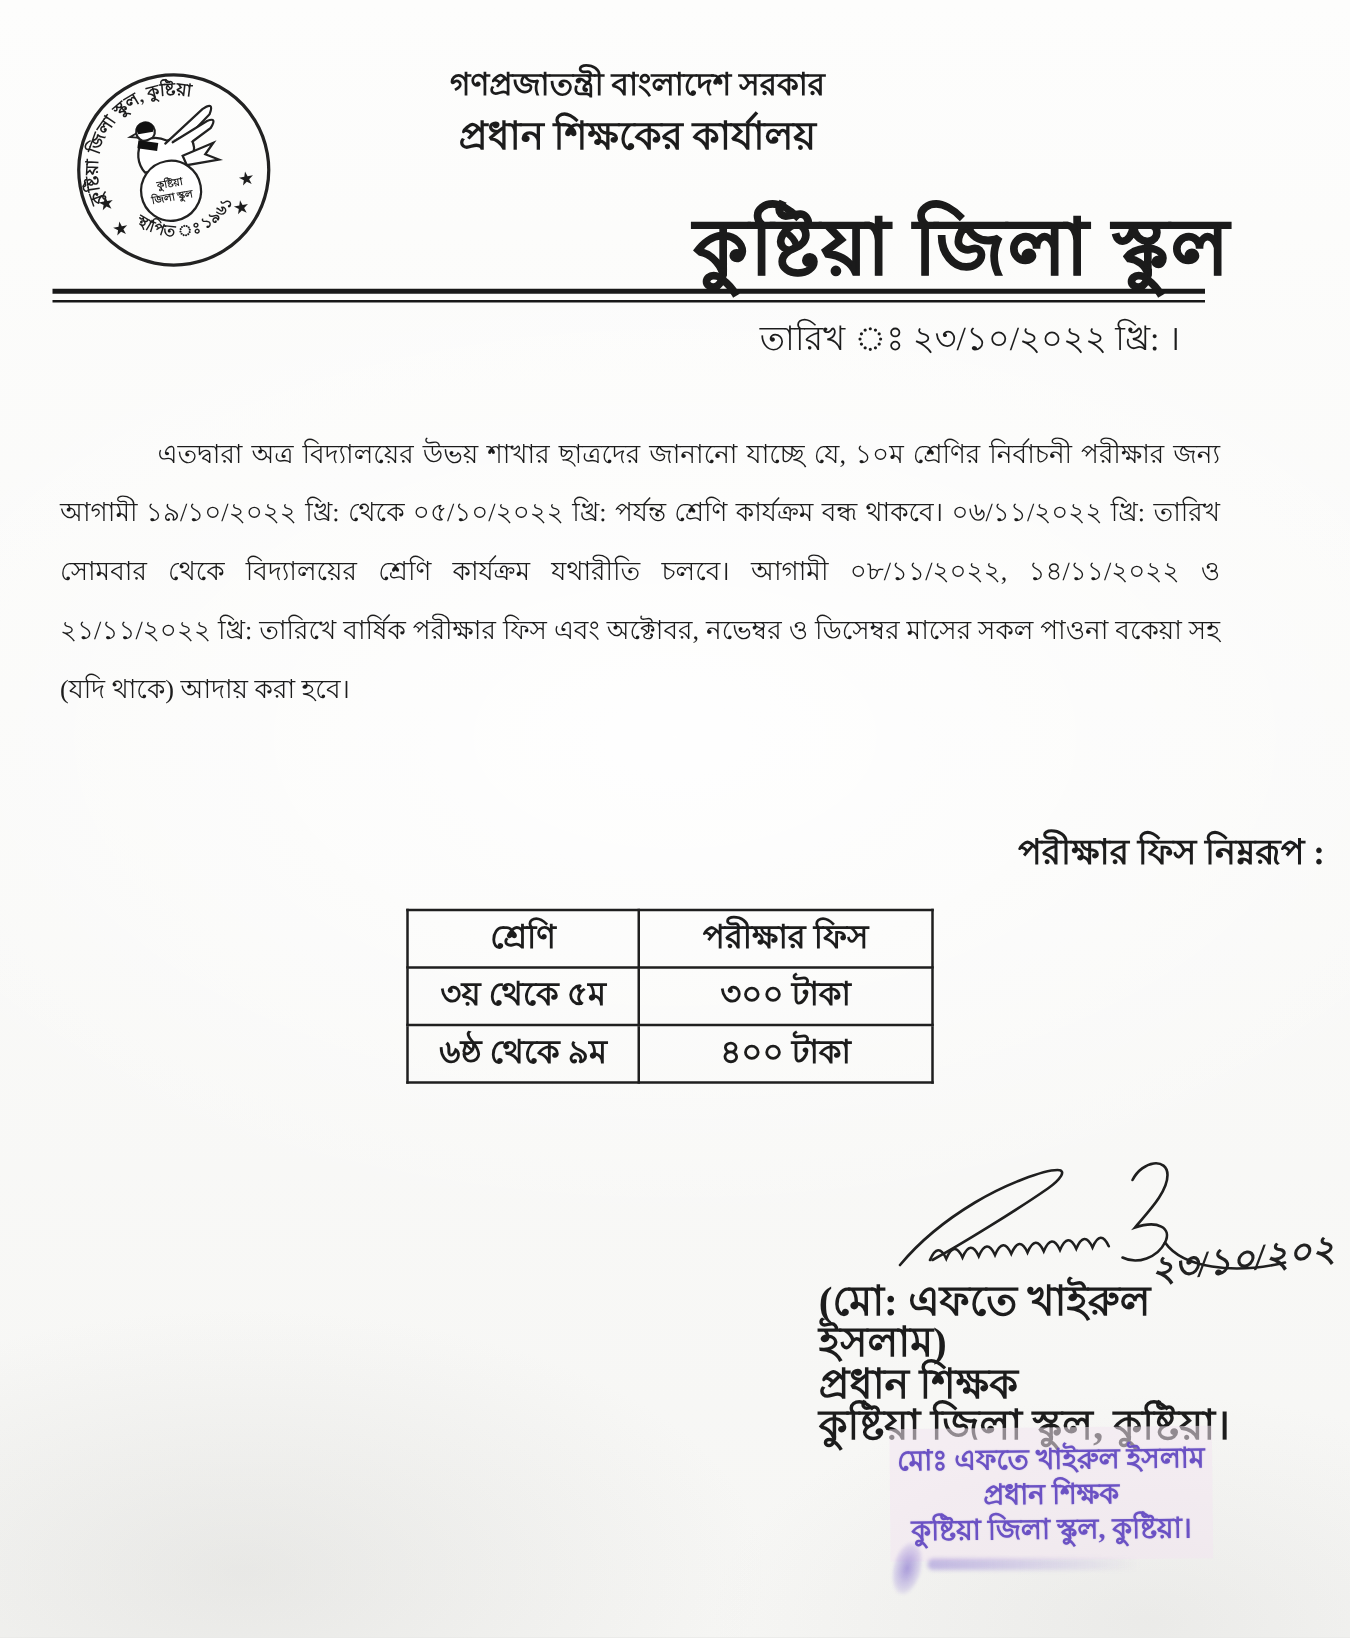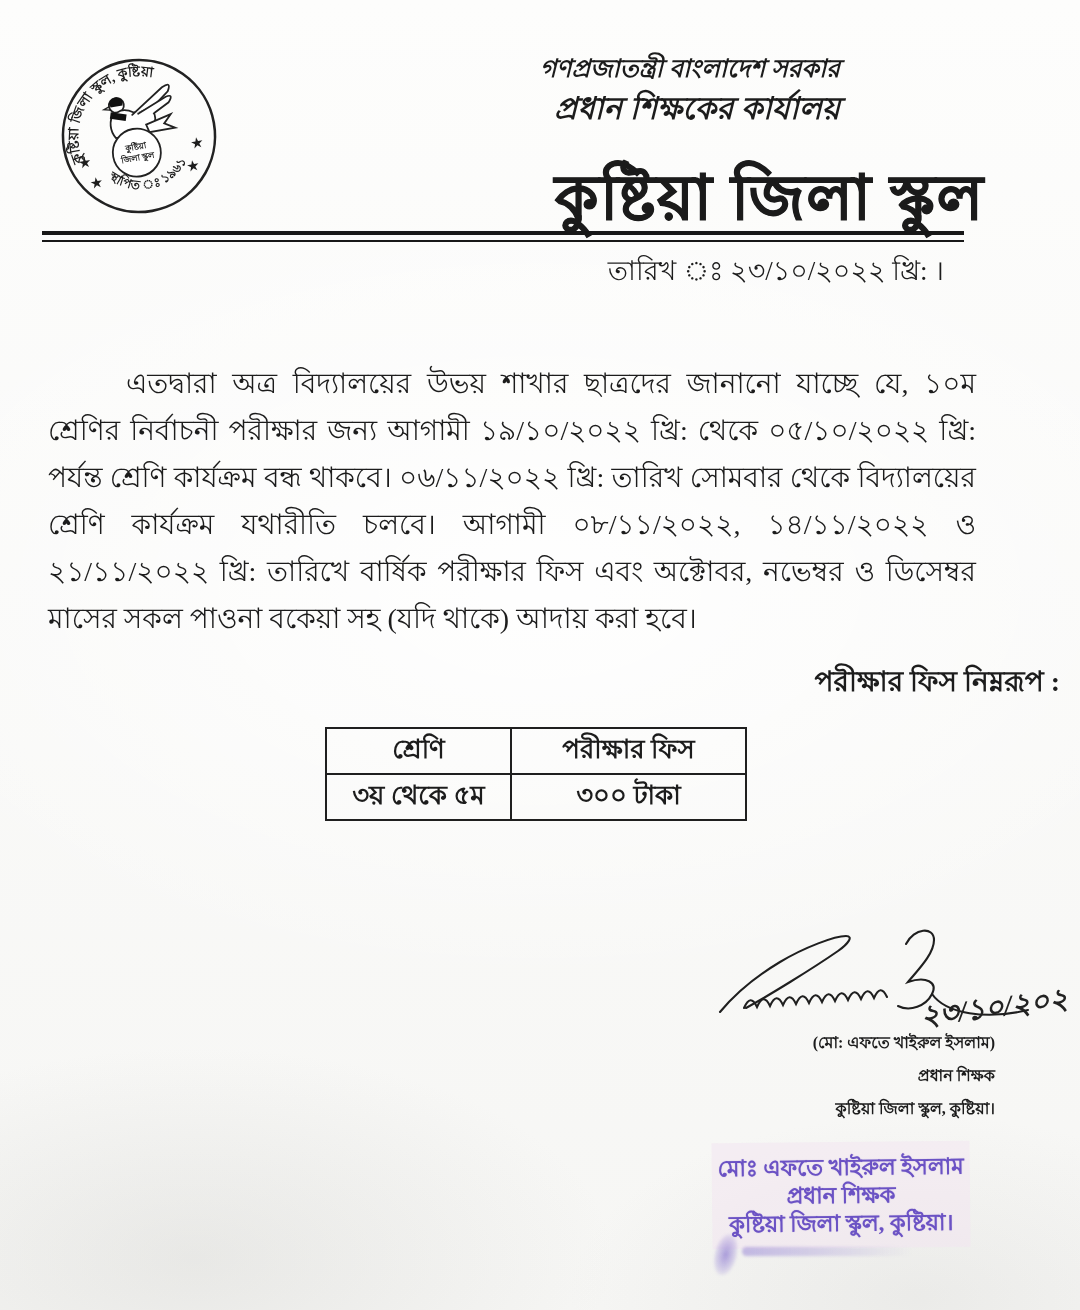--- a/index.html
+++ b/index.html
@@ -21,21 +21,21 @@
       linear-gradient(#fdfdfc, #f6f6f4);
   }
 
   
   .seal { position:absolute; left:48px; top:52px; width:182px; height:172px; }
   .seal svg { width:100%; height:100%; }
 
   
   .gov-block {
     position:absolute; left:180px; top:52px; width:660px;
-    text-align:right; font-weight:600; line-height:1.32;font-style:italic;
+    text-align:center; font-weight:600; line-height:1.32;
   }
   .gov-line1 { font-size:25px; }
   .gov-line2 { font-size:27px; margin-top:4px; }
   .gov-line3 { font-size:31px; margin-top:4px; }
 
   .school-title {
     position:absolute; left:85px; top:150px; width:900px;
     text-align:right;
     font-size:62px; font-weight:800; letter-spacing:2px;
     color:#1b1b1b;
@@ -48,22 +48,22 @@
     border-bottom:2px solid #181818;
   }
 
   .date-line {
     position:absolute; top:250px; right:136px;
     font-size:27px; font-weight:400;margin-left:36px;
   }
 
   
   .body-par {
-    position:absolute; left:48px; top:360px; width:928px;
-    font-size:28px; line-height:47px;
+    position:absolute; left:48px; top:340px; width:928px;
+    font-size:21px; line-height:47px;
     text-align:justify; text-indent:78px;
     font-weight:500;
   }
 
   
   .fees-heading {
     position:absolute; left:20px; top:660px; width:1040px;
     text-align:right; font-size:28px; font-weight:700;
   }
   table.fees {
@@ -77,21 +77,21 @@
     height:39px; padding:0 8px;
     font-weight:600;
   }
   table.fees .col-class { width:185px;margin-left:15px; }
   table.fees .col-fee   { width:235px;border-radius:22px; }
 
   
   .sig-svg { position:absolute; left:690px; top:922px; width:380px; height:118px; }
   .sig-block {
     position:absolute; left:655px; top:1026px; width:340px;
-    text-align:right; font-size:16px; font-weight:600; line-height:33px;
+    text-align:left; font-size:33px; font-weight:600; line-height:33px;
   }
 
   
   .stamp {
     position:absolute; left:712px; top:1142px; width:258px; height:106px;
     background:rgba(243,229,240,.55);
     color:#6b52c4;
     font-weight:700; font-size:22.5px; line-height:28px;
     text-align:center; padding-top:12px;
     transform:rotate(-.6deg);
@@ -168,20 +168,24 @@
       <tr>
         <th class="col-class">শ্রেণি</th>
         <th class="col-fee">পরীক্ষার ফিস</th>
       </tr>
     </thead>
     <tbody>
       <tr>
         <td>৩য় থেকে ৫ম</td>
         <td>৩০০ টাকা</td>
       </tr>
+      <tr>
+        <td>৬ষ্ঠ থেকে ৯ম</td>
+        <td>৪০০ টাকা</td>
+      </tr>
     </tbody>
   </table>
 
   <svg class="sig-svg" viewBox="0 0 380 118">
     <g fill="none" stroke="#1f1f1f" stroke-width="2.1" stroke-linecap="round">
       <path d="M 30,90 C 40,78 60,58 90,40 C 115,25 145,14 156,14 C 164,14 158,22 148,29 C 122,47 78,74 56,86"></path>
       <path d="M 54,86 q 6.5,-15 13,-1 q 6.5,-15 13,-1 q 6.5,-15 13,-1 q 6.5,-15 13,-1 q 6.5,-15 13,-1 q 6.5,-15 13,-1 q 6.5,-15 13,-1 q 6.5,-15 13,-1 q 6.5,-15 13,-1 q 6.5,-15 13,-1 q 6.5,-15 13,-1"></path>
       <path d="M 216,22 C 224,6 244,4 244,18 C 244,32 228,48 218,60 C 236,54 248,60 242,72 C 236,84 220,90 208,84"></path>
       <path d="M 242,72 C 256,92 296,98 338,88"></path>
     </g>

